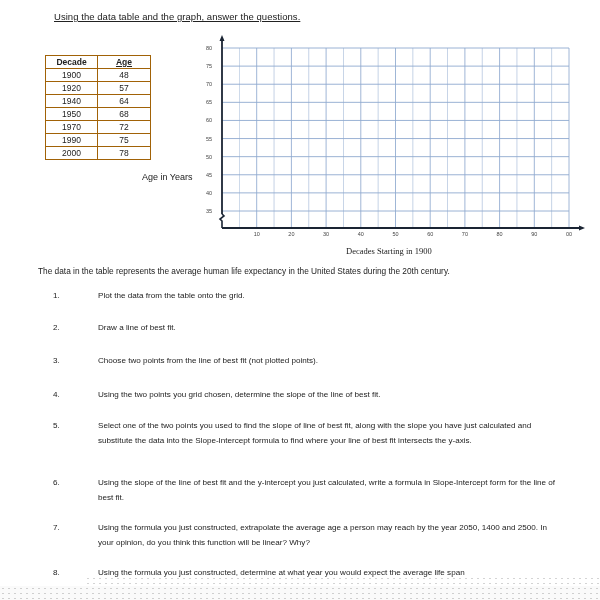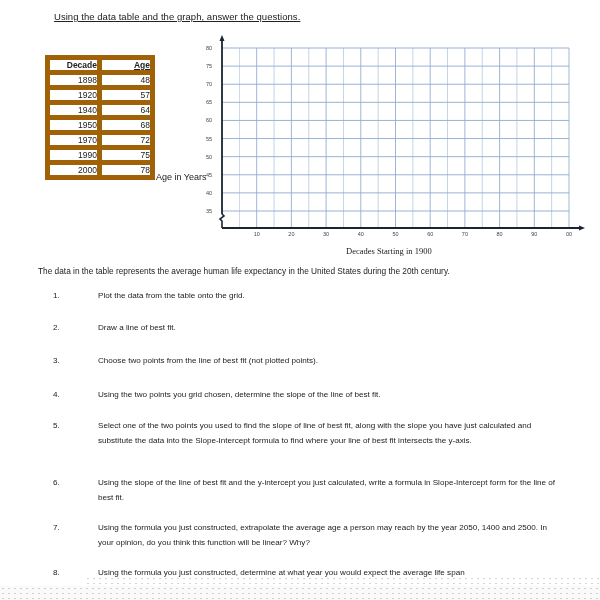--- a/index.html
+++ b/index.html
@@ -11,29 +11,29 @@
     font-size: 9.5px; text-decoration: underline; color: #222;
     letter-spacing: 0.05px;
   }
 
   
   .data-table {
     position: absolute; left: 45px; top: 55px;
     border-collapse: collapse; font-size: 8.5px;
   }
   .data-table th, .data-table td {
-    border: 5px solid #a16207; height: 13px; padding: 0;
-    text-align: right; font-weight: normal;
+    border: 1px solid #a16207; height: 13px; padding: 0;
+    text-align: center; font-weight: normal;
   }
   .data-table th { font-weight: bold; }
   .data-table .c1 { width: 52px; }
   .data-table .c2 { width: 53px; text-decoration: underline; }
 
   .y-title {
-    position: absolute; left: 142px; top: 172px; font-size: 9px; color: #222; margin-left: 14px;
+    position: absolute; left: 142px; top: 172px; font-size: 9px; color: #222;
   }
 
   
   #chart { position: absolute; left: 0; top: 0; width: 600px; height: 260px; }
   .tick { font-family: "Liberation Sans", sans-serif; font-size: 5.5px; fill: #444; }
   .x-title {
     position: absolute; left: 346px; top: 246px; font-size: 8.5px; color: #222; font-family: Liberation Serif, serif;
   }
 
   .intro {
@@ -63,21 +63,21 @@
 
 <table class="data-table">
   <thead>
     <tr>
       <th class="c1">Decade</th>
       <th class="c2">Age</th>
     </tr>
   </thead>
   <tbody>
     <tr>
-        <td>1898</td>
+        <td>1900</td>
         <td>48</td>
       </tr>
     <tr>
         <td>1920</td>
         <td>57</td>
       </tr>
     <tr>
         <td>1940</td>
         <td>64</td>
       </tr>

